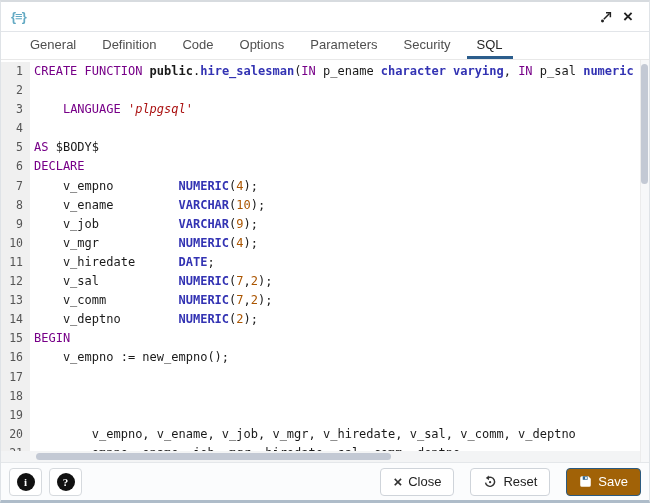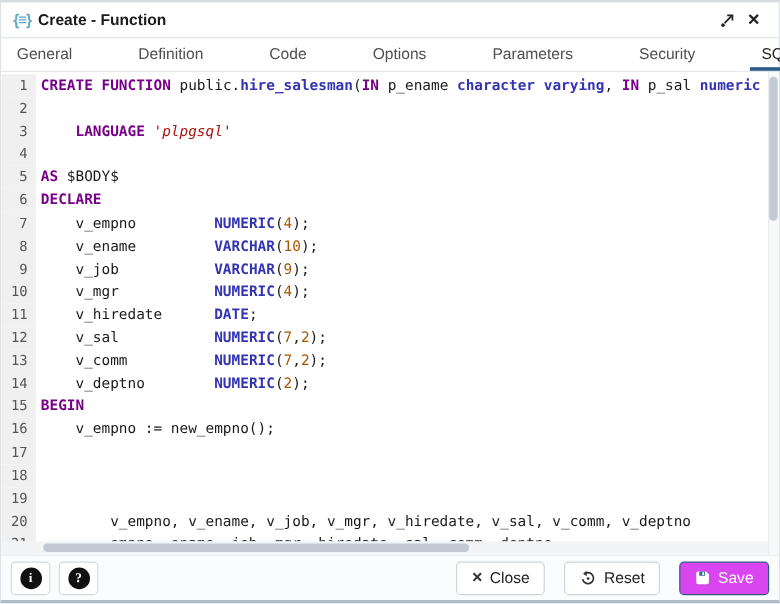--- a/index.html
+++ b/index.html
@@ -15,56 +15,55 @@
     border-bottom:3px solid #aebcc9;
   }
   
   .titlebar{height:30px;flex:0 0 30px;display:flex;align-items:center;padding:0 10px;border-bottom:1px solid #e2e5e9;}
   .fn-icon{color:#62a9c3;font-weight:bold;font-size:13px;margin-right:6px;letter-spacing:-1px;}
   .title{font-size:13px;font-weight:bold;color:#1b1b1b;}
   .titlebar-spacer{flex:1;}
   .win-btn{width:22px;height:22px;display:flex;align-items:center;justify-content:center;cursor:pointer;color:#333;}
   .close-glyph{font-size:17px;font-weight:bold;line-height:1;color:#222;}
   
-  .tabs{height:28px;flex:0 0 28px;display:flex;align-items:stretch;padding-left:0;border-bottom:1px solid #e8e8e8;gap:29px;}
+  .tabs{height:28px;flex:0 0 28px;display:flex;align-items:stretch;padding-left:16px;border-bottom:1px solid #e8e8e8;}
   .tab{font-size:13px;color:#4f4f4f;display:flex;align-items:center;padding:0 10px;margin:0 3px;cursor:pointer;border-bottom:3px solid transparent;}
   .tab.active{color:#262626;border-bottom-color:var(--accent);}
   
   .editor{position:relative;flex:1 1 auto;overflow:hidden;background:#fff;}
   .lines{position:absolute;top:2px;left:0;right:0;}
   .cl{display:flex;height:19.1px;font-family:"DejaVu Sans Mono",monospace;font-size:12px;line-height:19.1px;white-space:pre;}
   .ln{flex:0 0 29px;background:var(--gutter-bg);color:#555;text-align:right;padding-right:7px;font-size:11.5px;}
   .lc{padding-left:4px;color:var(--text);}
-  .tk-k{color:var(--keyword);font-weight:bold;}
+  .tk-k{color:var(--keyword);font-weight:normal;}
   .tk-t{color:var(--type);font-weight:bold;}
   .tk-s{color:var(--string);font-style:italic;}
   .tk-n{color:var(--number);}
   .tk-d{color:var(--text);}
-  .tk-b{color:var(--text);font-weight:normal;}
+  .tk-b{color:var(--text);font-weight:bold;}
   .vtrack{position:absolute;top:0;right:0;width:9px;bottom:0;background:#f7f8f9;border-left:1px solid #ececec;}
   .vthumb{position:absolute;top:4px;right:1px;width:7px;height:120px;background:var(--thumb);border-radius:4px;}
   .htrack{position:absolute;left:0;right:9px;bottom:0;height:11px;background:#f3f4f5;}
   .hthumb{position:absolute;left:35px;bottom:2px;width:355px;height:7px;background:var(--thumb);border-radius:4px;}
   
   .footer{height:38px;flex:0 0 38px;background:#fbfcfd;border-top:1px solid #e4e7ea;display:flex;align-items:center;padding:0 8px;}
   .icon-btn{width:33px;height:28px;background:#fff;border:1px solid #d6dade;border-radius:4px;display:flex;align-items:center;justify-content:center;cursor:pointer;margin-right:7px;}
   .circle-glyph{width:18px;height:18px;border-radius:50%;background:#111;color:#fff;font-size:11px;font-weight:bold;display:flex;align-items:center;justify-content:center;font-family:"Liberation Serif",serif;}
   .footer-spacer{flex:1;}
   .btn{height:28px;display:flex;align-items:center;gap:6px;padding:0 12px;border:1px solid #cfd4da;border-radius:4px;background:#fff;font-size:13px;color:#222;cursor:pointer;margin-left:16px;font-family:"Liberation Sans",sans-serif;}
   .btn .x-glyph{font-size:15px;font-weight:bold;line-height:1;color:#333;}
-  .btn.primary{background:#d946ef;border-color:#2b5a80;color:#fff;}
+  .btn.primary{background:#a16207;border-color:#2b5a80;color:#fff;}
 </style>
 </head>
 <body>
 
 <div class="dialog">
 
   <div class="titlebar">
     <span class="fn-icon">{≡}</span>
-    <span class="title">Create - Function</span>
     <span class="titlebar-spacer"></span>
     <span class="win-btn">
       <svg width="14" height="14" viewBox="0 0 16 16" aria-hidden="true">
         <circle cx="4" cy="12.5" r="1.7" fill="#222"></circle>
         <path d="M5.5 10.5 L12 4" stroke="#222" stroke-width="1.7" fill="none"></path>
         <path d="M8 3.2 h5 v5" stroke="#222" stroke-width="1.7" fill="none"></path>
       </svg>
     </span>
     <span class="win-btn">
       <span class="close-glyph">×</span>

